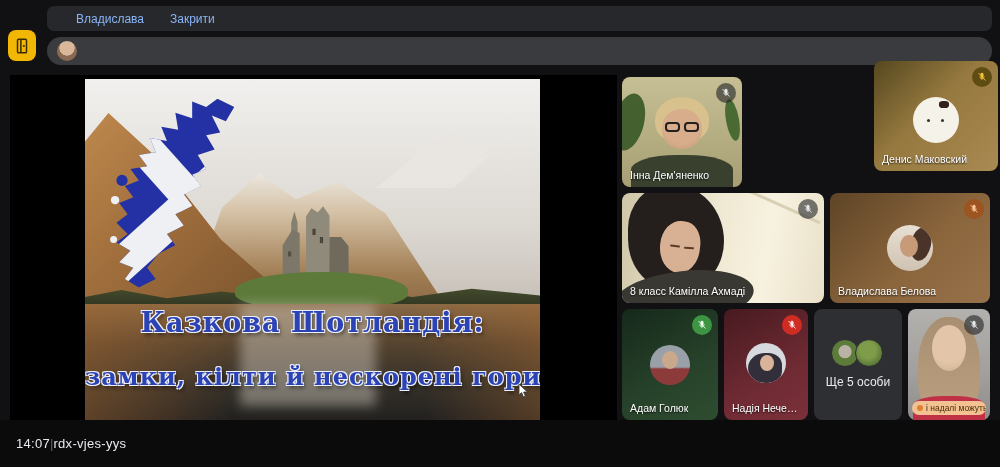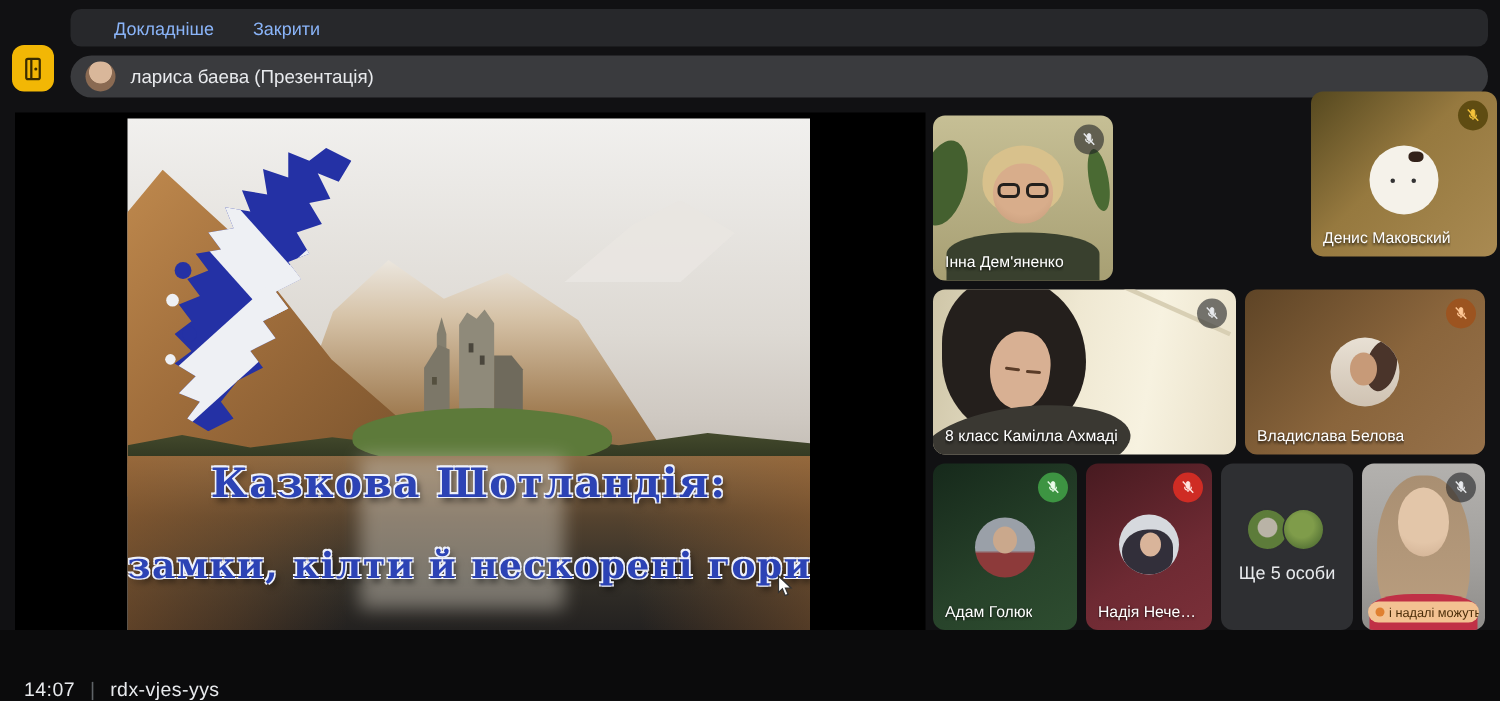--- a/index.html
+++ b/index.html
@@ -128,21 +128,21 @@
   .t9 .hair { top:8px; width:62px; height:104px; background:linear-gradient(180deg,#a98f72,#bb9f80); border-radius:46% 46% 40% 40%; }
   .t9 .face { top:16px; width:34px; height:46px; background:radial-gradient(circle at 50% 35%,#e3c6a9 0 60%,#d0b093 100%); border-radius:50%; }
   .t9 .top9 { bottom:0; width:72px; height:24px; background:#c03046; border-radius:40% 40% 0 0; }
   .caption-pill { position:absolute; left:50%; transform:translateX(-50%); bottom:5px; background:#f3c292; color:#4a2c08;
                   font-size:8.5px; font-weight:500; padding:2px 5px; border-radius:8px; white-space:nowrap; max-width:74px;
                   overflow:hidden; display:flex; align-items:center; gap:3px; z-index:6; }
   .caption-pill .dot { width:6px; height:6px; border-radius:50%; background:#e08030; flex:none; }
 
   
   .footer { position:absolute; left:0; top:420px; width:1000px; height:47px; background:#0b0b0c; }
-  .meta { position:absolute; left:16px; top:0; height:47px; display:flex; align-items:flex-end; gap:10px; }
+  .meta { position:absolute; left:16px; top:0; height:47px; display:flex; align-items:center; }
   .meta .time, .meta .code { color:#e8eaed; font-size:13px; font-weight:500; letter-spacing:.3px; }
   .meta .sep { color:#5f6368; font-size:13px; }
   svg { display:block; }
 </style>
 </head>
 <body>
 
 <div class="screen">
 
   <div class="ext-badge">
@@ -150,28 +150,27 @@
       <svg width="18" height="20" viewBox="0 0 24 24">
           <rect x="6" y="3" width="12" height="18" rx="1.5" fill="none" stroke="#3a2c00" stroke-width="2"></rect>
           <path d="M10.5 3v18" stroke="#3a2c00" stroke-width="2"></path>
           <circle cx="14.5" cy="12" r="1.4" fill="#3a2c00"></circle>
         </svg>
     </span>
   </div>
 
   <div class="notif">
     <span class="notif-links">
-      <span class="notif-link">Докладніше</span>
+      <span class="notif-link">Владислава</span>
       <span class="notif-link">Закрити</span>
     </span>
   </div>
 
   <div class="banner">
     <span class="banner-av"></span>
-    <span class="banner-label">лариса баева (Презентація)</span>
   </div>
 
   <div class="stage">
     <div class="slide">
       <div class="m-far"></div>
       <div class="snow-r"></div>
       <div class="m-right"></div>
       <div class="m-left"></div>
       <div class="treeline"></div>
       <div class="castle">

